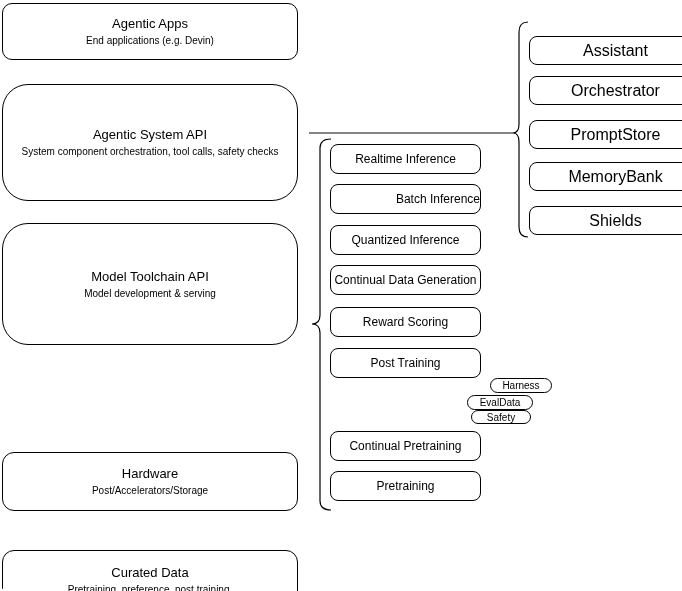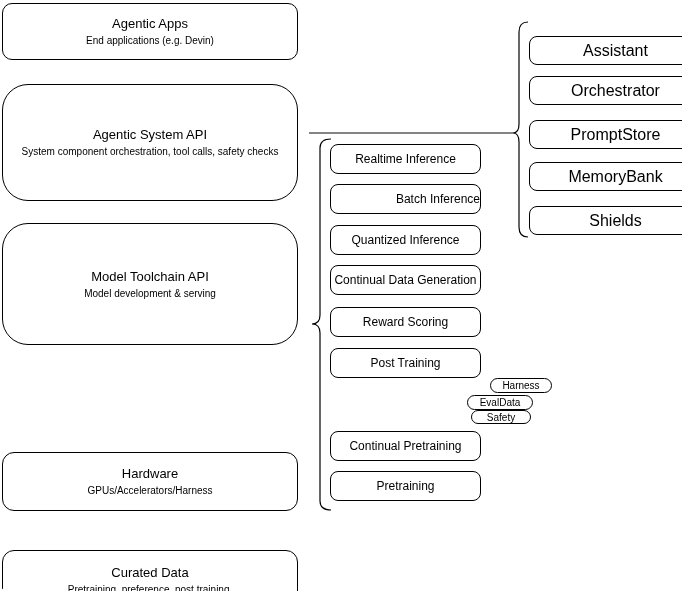--- a/index.html
+++ b/index.html
@@ -80,21 +80,21 @@
   </div>
 
   <div class="node left-box r26" style="top:223px;height:122px;">
     <div class="title">Model Toolchain API</div>
     <div class="subtitle">Model development &amp; serving</div>
   </div>
 
 
   <div class="node left-box r12" style="top:452px;height:59px;">
     <div class="title">Hardware</div>
-    <div class="subtitle">GPUs/Accelerators/Harness</div>
+    <div class="subtitle">Post/Accelerators/Storage</div>
   </div>
 
   <div class="node left-box r12" style="top:530px;height:60px;margin-top:20px;">
     <div class="title">Curated Data</div>
     <div class="subtitle">Pretraining, preference, post training.</div>
   </div>
 
   <div class="node mid" style="top:144px;">
     <span>Realtime Inference</span>
   </div>

